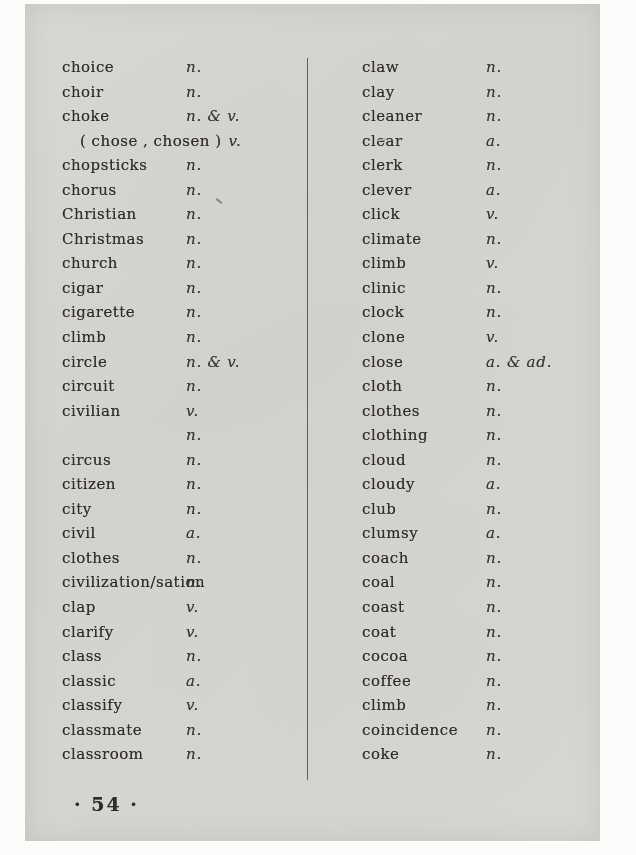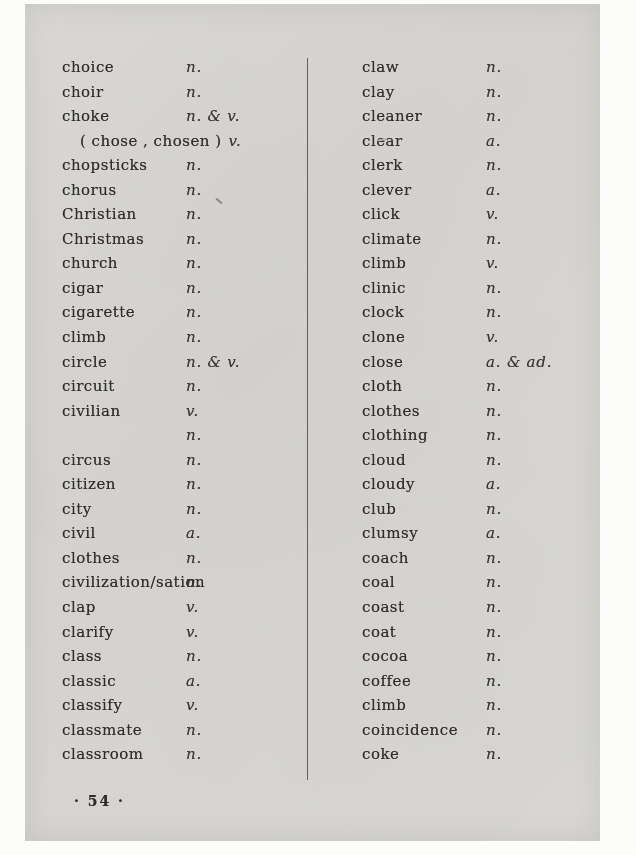--- a/index.html
+++ b/index.html
@@ -53,21 +53,21 @@
   .divider {
     position: absolute;
     left: 282px; top: 54px;
     width: 1px; height: 722px;
     background: var(--divider);
     opacity: 0.8;
   }
   .page-number {
     position: absolute;
     left: 49px; top: 789px;
-    font-size: 14px;
+    font-size: 19px;
     letter-spacing: 2px;
     font-weight: bold;
     color: var(--ink);
     text-shadow: 0 0 0.4px rgba(40,38,35,0.55);
   }
   .speck {
     position: absolute;
     background: #8d8c87;
     border-radius: 1px;
   }

